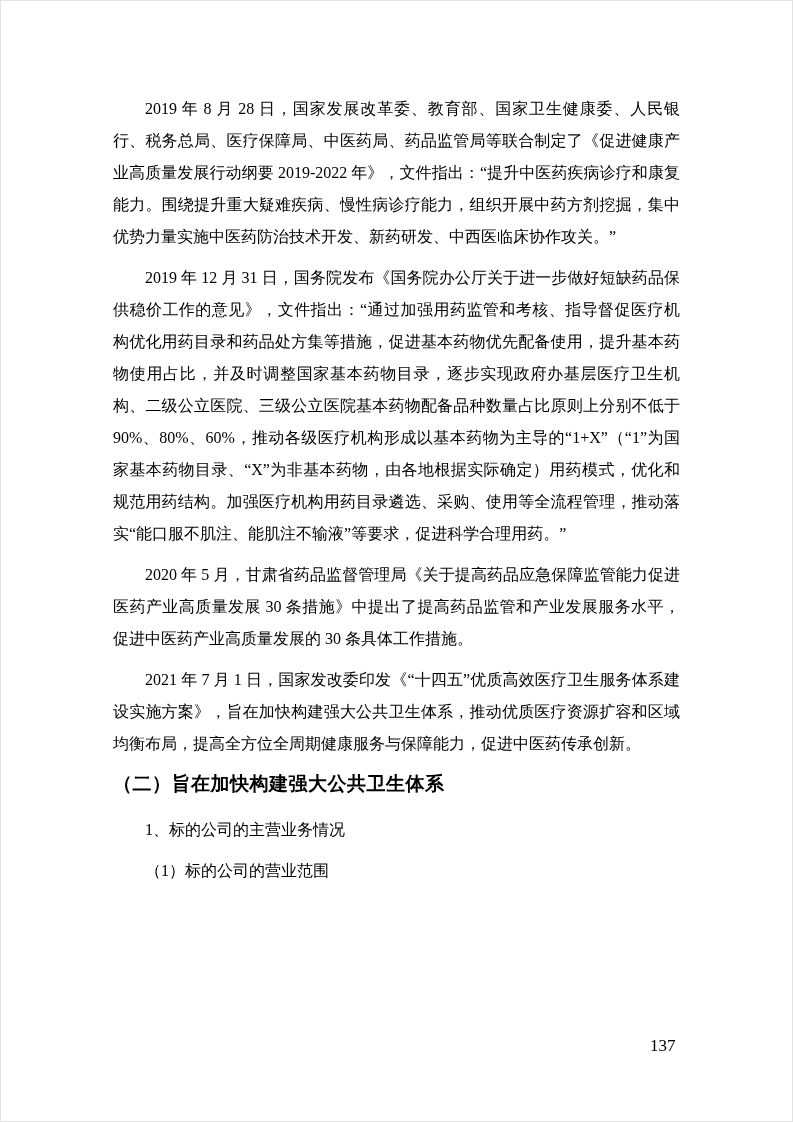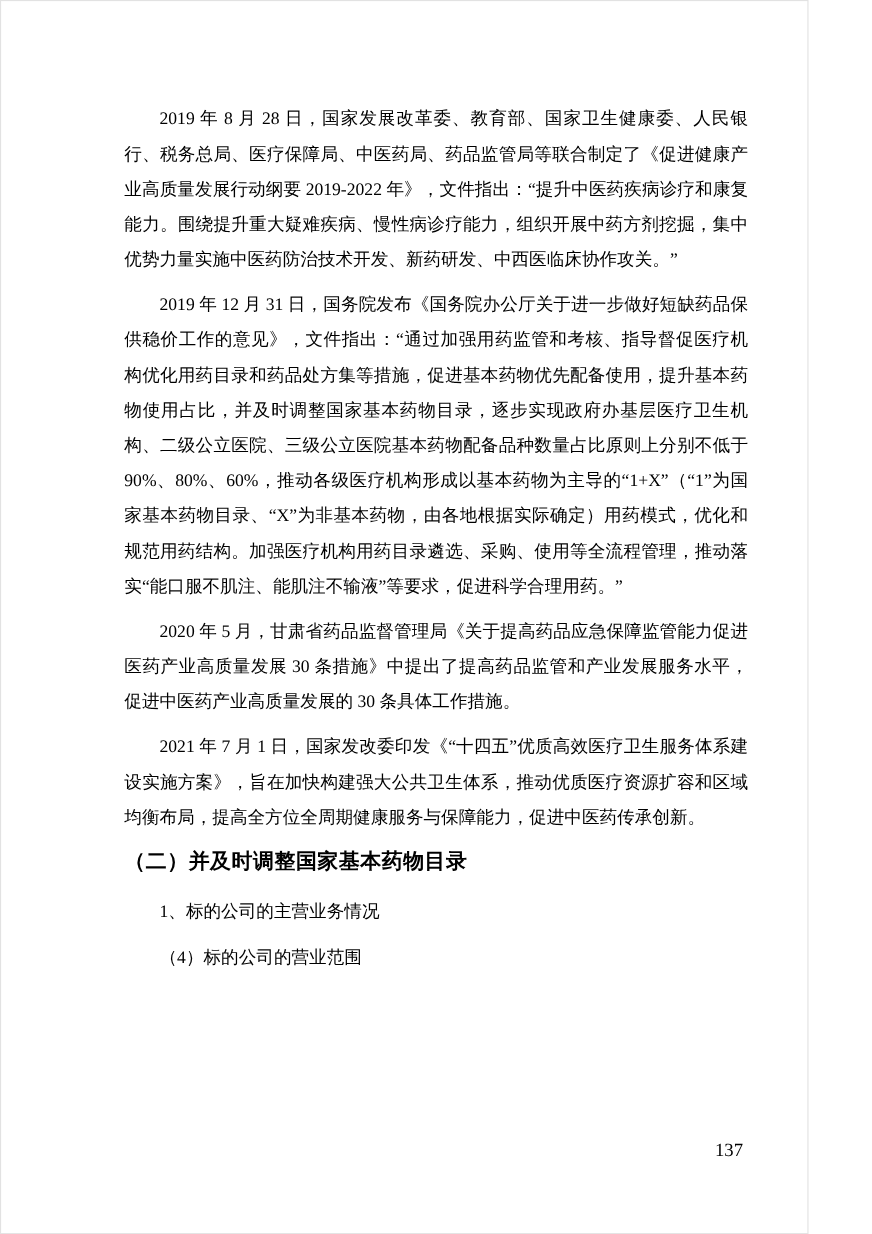--- a/index.html
+++ b/index.html
@@ -2,21 +2,21 @@
 <html><head>
 <meta charset="utf-8">
 <style>
   html, body {
     margin: 0;
     padding: 0;
     background: #ffffff;
   }
   .page {
     position: relative;
-    width: 735px;
+    width: 793px;
     height: 1122px;
     background: #ffffff;
     outline: 1px solid #e2e2e2;
     outline-offset: -1px;
     overflow: hidden;
     color: #000000;
     font-family: "Liberation Serif", "DejaVu Serif", serif;
   }
   .content {
     position: absolute;
@@ -63,23 +63,23 @@
 </head>
 <body>
 
 <div class="page">
   <main class="content">
     <p class="para">2019 年 8 月 28 日，国家发展改革委、教育部、国家卫生健康委、人民银行、税务总局、医疗保障局、中医药局、药品监管局等联合制定了《促进健康产业高质量发展行动纲要 2019-2022 年》，文件指出：“提升中医药疾病诊疗和康复能力。围绕提升重大疑难疾病、慢性病诊疗能力，组织开展中药方剂挖掘，集中优势力量实施中医药防治技术开发、新药研发、中西医临床协作攻关。”</p>
     <p class="para">2019 年 12 月 31 日，国务院发布《国务院办公厅关于进一步做好短缺药品保供稳价工作的意见》，文件指出：“通过加强用药监管和考核、指导督促医疗机构优化用药目录和药品处方集等措施，促进基本药物优先配备使用，提升基本药物使用占比，并及时调整国家基本药物目录，逐步实现政府办基层医疗卫生机构、二级公立医院、三级公立医院基本药物配备品种数量占比原则上分别不低于 90%、80%、60%，推动各级医疗机构形成以基本药物为主导的“1+X”（“1”为国家基本药物目录、“X”为非基本药物，由各地根据实际确定）用药模式，优化和规范用药结构。加强医疗机构用药目录遴选、采购、使用等全流程管理，推动落实“能口服不肌注、能肌注不输液”等要求，促进科学合理用药。”</p>
     <p class="para">2020 年 5 月，甘肃省药品监督管理局《关于提高药品应急保障监管能力促进医药产业高质量发展 30 条措施》中提出了提高药品监管和产业发展服务水平，促进中医药产业高质量发展的 30 条具体工作措施。</p>
     <p class="para">2021 年 7 月 1 日，国家发改委印发《“十四五”优质高效医疗卫生服务体系建设实施方案》，旨在加快构建强大公共卫生体系，推动优质医疗资源扩容和区域均衡布局，提高全方位全周期健康服务与保障能力，促进中医药传承创新。</p>
 
-    <h2 class="section-heading">（二）并及时调整国家基本药物目录</h2>
+    <h2 class="section-heading">（二）旨在加快构建强大公共卫生体系</h2>
 
     <p class="subheading">1、标的公司的主营业务情况</p>
-    <p class="subheading">（4）标的公司的营业范围</p>
+    <p class="subheading">（1）标的公司的营业范围</p>
 
   </main>
 
   <footer>
     <span class="page-number">137</span>
   </footer>
 </div>
 
 </body></html>

